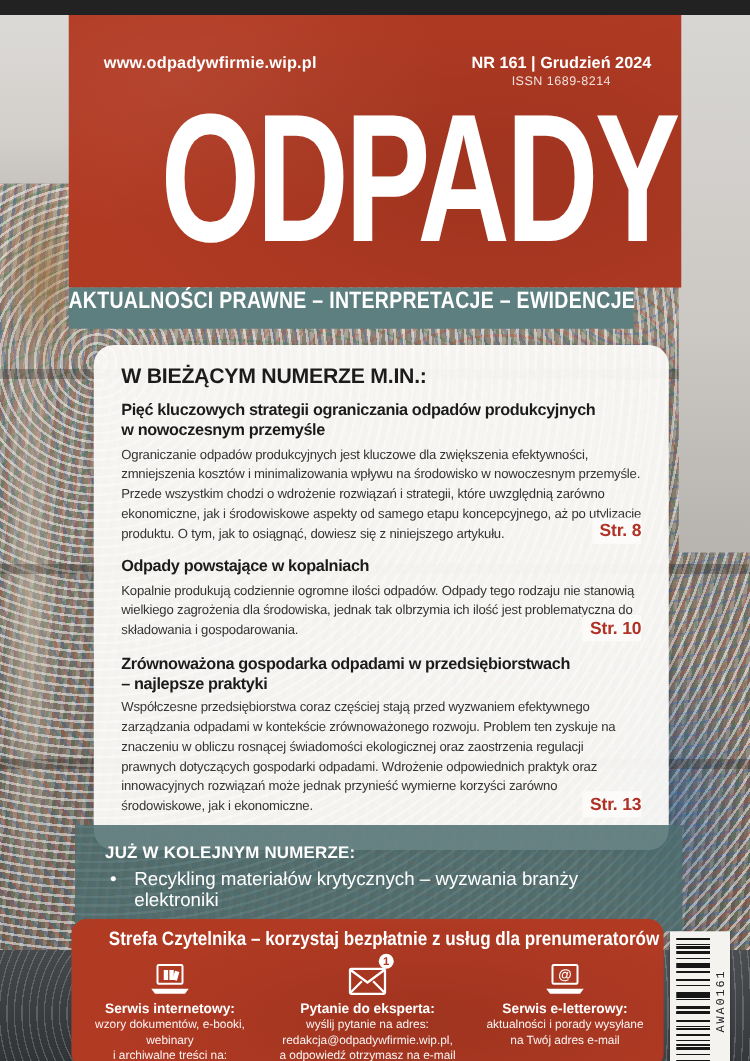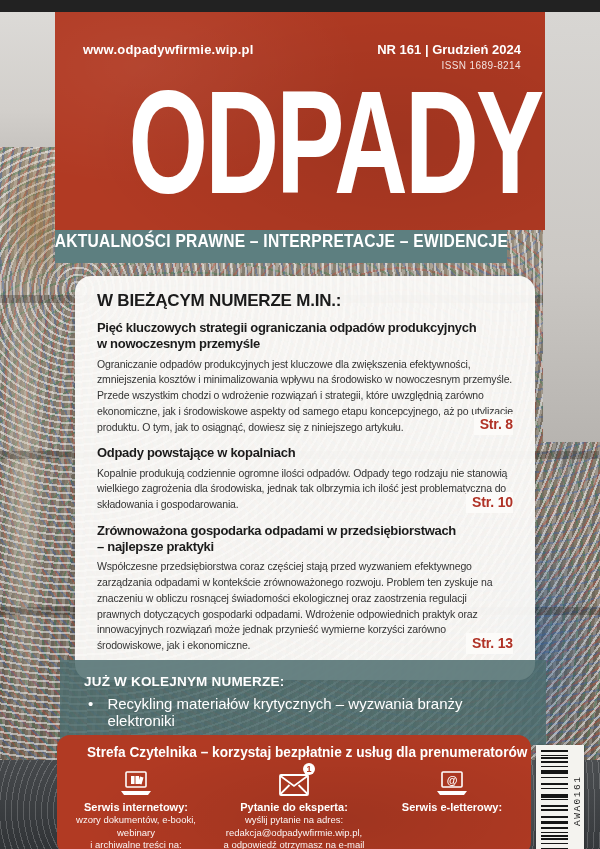--- a/index.html
+++ b/index.html
@@ -46,21 +46,21 @@
   .masthead {
     position:absolute; left:55px; top:0; width:490px; height:218px;
     background-image:
       radial-gradient(ellipse 320px 160px at 70% 60%, rgba(0,0,0,0.1), transparent),
       radial-gradient(ellipse 220px 120px at 18% 25%, rgba(255,255,255,0.06), transparent);
     background-color:#b13a23;
     color:#fff;
   }
   .mast-top { display:flex; justify-content:space-between; padding:30px 24px 0 28px; }
   .mast-url { font-size:13px; font-weight:bold; letter-spacing:0.2px; }
-  .mast-right { text-align:right; }
+  .mast-right { text-align:center; }
   .mast-issue { font-size:13px; font-weight:bold; }
   .mast-issn { font-size:10px; color:rgba(255,255,255,0.85); margin-top:3px; letter-spacing:0.4px; }
   .mast-title {
     position:absolute; left:0; right:0; top:58px; text-align:center;
     font-size:146px; line-height:1; font-weight:bold; letter-spacing:-4px;
     transform:scaleX(0.70); transform-origin:50% 0;
   }
   
   .tagline {
     position:absolute; left:55px; top:218px; width:452px; height:33px;
@@ -230,20 +230,22 @@
 
       <div class="rz-col">
         <div class="rz-icon">
           <svg width="34" height="28" viewBox="0 0 34 28" fill="none" stroke="#fff" stroke-width="1.6">
             <rect x="7" y="2" width="20" height="15" rx="1"></rect>
             <path d="M2 21 h30 l-3 4 H5 z" fill="#fff" stroke="none"></path>
             <text x="17" y="13.5" text-anchor="middle" font-size="11" font-family="Liberation Sans, sans-serif" font-weight="bold" fill="#fff" stroke="none">@</text>
           </svg>
         </div>
         <div class="rz-title">Serwis e-letterowy:</div>
+        <div class="rz-desc">aktualności i porady wysyłane
+na Twój adres e-mail</div>
       </div>
 
     </div>
   </div>
 
   <div class="barcode">
     <div class="barcode-bars"></div>
     <div class="barcode-code">AWA0161</div>
   </div>
 

